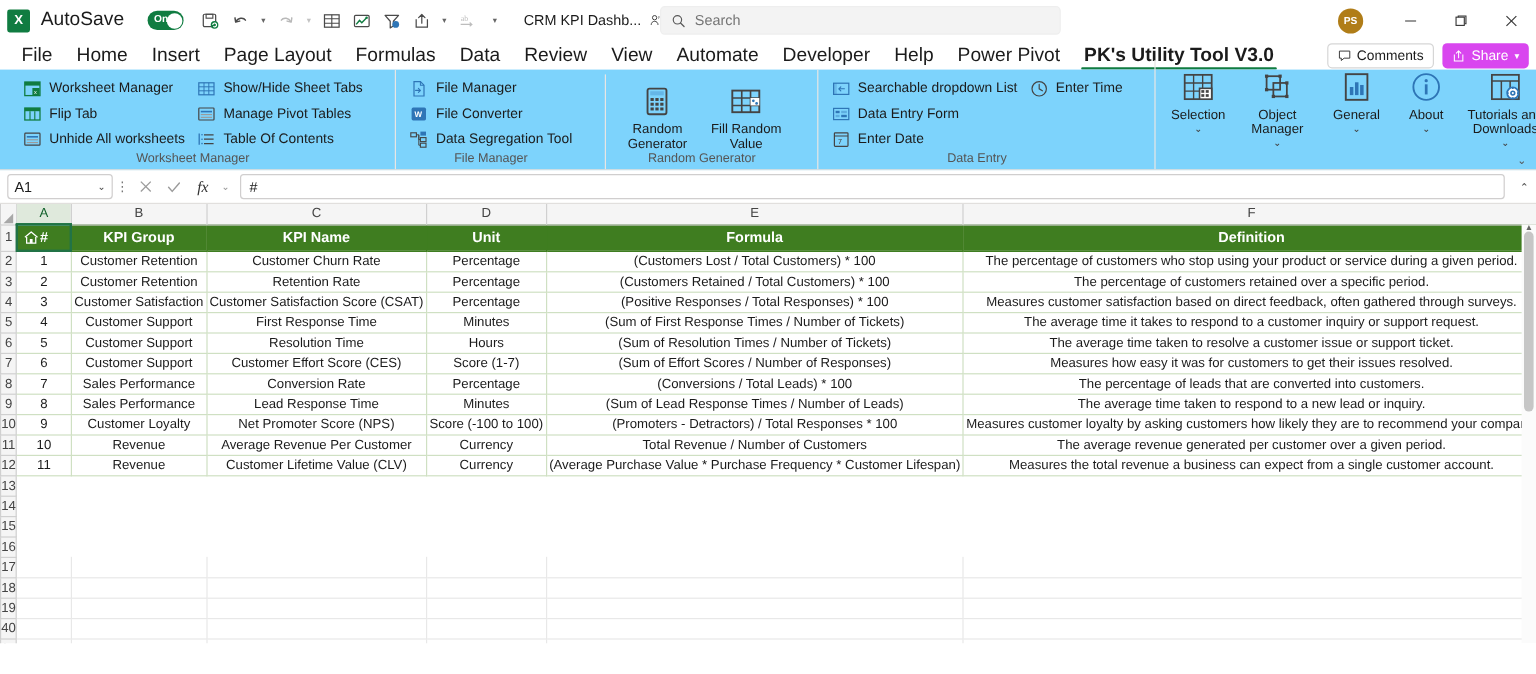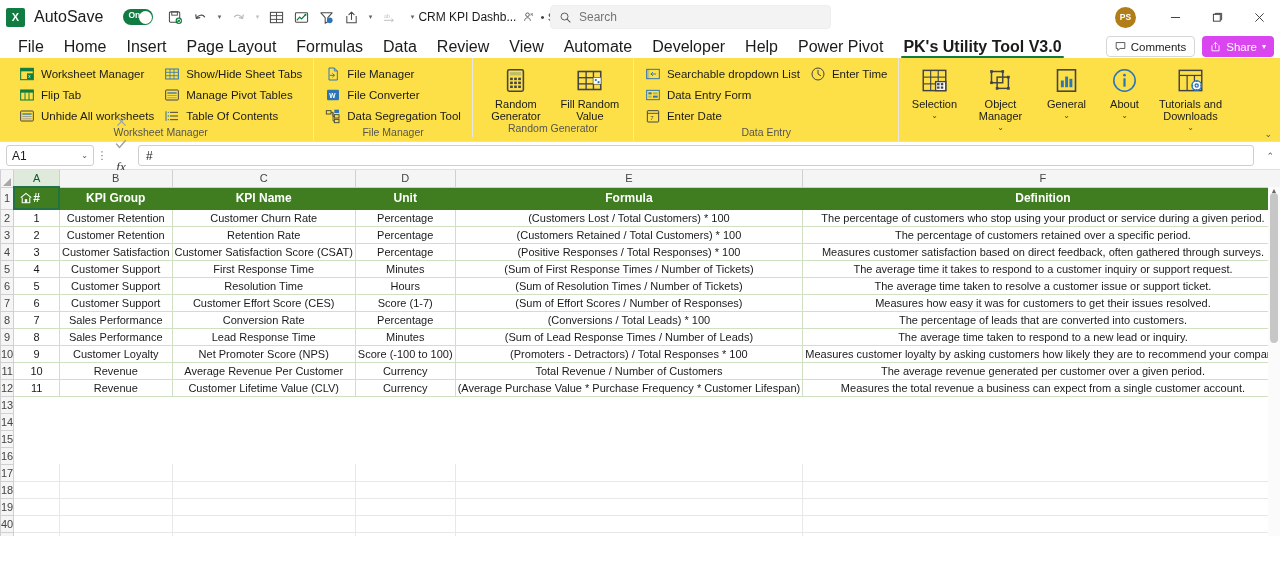--- a/index.html
+++ b/index.html
@@ -31,25 +31,25 @@
   }
   .toggle .ton { position:absolute; left:5px; top:1px; font-size:8.5px; color:#fff; font-weight:600;}
   .qat { display: flex; align-items: center; gap: 1px; }
   .qbtn {
     width: 24px; height: 24px; display: flex; align-items: center; justify-content: center;
     border-radius: 3px; color: #444; flex: none;
   }
   .qcar { width: 12px; height: 24px; display:flex; align-items:center; justify-content:center;
     font-size: 7px; color: #666; flex:none;}
   .doc-title {
-    font-size: 12px; color: #1b1b1b; white-space: nowrap;
+    font-size: 12px; color: #1b1b1b; margin-left: 18px; white-space: nowrap;
   }
   .doc-meta { font-size: 11.5px; color: #444; margin-left: 7px; display:flex; align-items:center; gap:5px;}
   .searchbox {
-    position: absolute; left: 550px; top: 5px; width: 281px; height: 24px;
+    position: absolute; left: 550px; top: 5px; width: 334px; height: 24px;
     background: #f3f3f3; border-radius: 4px; display: flex; align-items: center;
     padding: 0 8px; gap: 7px; border: 1px solid #eee;
   }
   .searchbox input {
     border: none; background: transparent; outline: none; font-size: 12px;
     color: #444; width: 100%; font-family: "Liberation Sans", sans-serif;
   }
   .tb-right { position: absolute; right: 0; top: 0; height: 34px; display: flex; align-items: center; }
   .avatar {
     width: 21px; height: 21px; border-radius: 50%; background: #b07d18; color: #fff;
@@ -75,22 +75,22 @@
   .comments-btn {
     display: flex; align-items: center; gap: 5px; font-size: 11.5px; color: #1b1b1b;
     border: 1px solid #d6d6d6; border-radius: 4px; height: 21px; padding: 0 8px; background: #fff;
   }
   .share-btn {
     display: flex; align-items: center; gap: 5px; font-size: 11.5px; color: #fff;
     background: #d946ef; border-radius: 4px; height: 21px; padding: 0 8px;
   }
   
   .ribbon {
-    height: 84px; background: #fde047; display: flex; align-items: flex-start;
-    border-bottom: 1px solid #e1dfdd; position: relative; padding-left: 8px;
+    height: 84px; background: #7dd3fc; display: flex; align-items: flex-end;
+    border-bottom: 1px solid #e1dfdd; position: relative; padding-left: 8px; gap: 16px;
   }
   .rgroup { display: flex; flex-direction: column; position: relative; padding: 3px 6px 0 6px; }
   .rgroup + .rgroup { border-left: 1px solid #e8e6e4; }
   .rgroup-body { display: flex; flex: 1; }
   .rgroup-label {
     font-size: 10.5px; color: #555; text-align: center; height: 15px; line-height: 13px;
   }
   .rcol { display: flex; flex-direction: column; justify-content: flex-start; padding-top: 2px; }
   .ritem {
     display: flex; align-items: center; gap: 6px; height: 21px; font-size: 11.5px;
@@ -111,21 +111,21 @@
   .fbar {
     height: 28px; display: flex; align-items: center; padding: 0 6px; gap: 0px;
     background: #fff; border-bottom: 1px solid #e1dfdd; position: relative;
   }
   .namebox {
     width: 88px; height: 21px; border: 1px solid #d0cece; border-radius: 3px;
     display: flex; align-items: center; padding: 0 5px; font-size: 12px; color: #1b1b1b;
     background: #fff; justify-content: space-between;
   }
   .fdots { width: 16px; text-align: center; color: #777; font-size: 11px; }
-  .fbtns { display: flex; align-items: center; gap: 2px; flex-direction: column; }
+  .fbtns { display: flex; align-items: center; gap: 2px; }
   .fbtn { width: 22px; height: 21px; display: flex; align-items: center; justify-content: center; color: #9b9b9b; font-size: 13px;}
   .finput {
     flex: 1; height: 21px; border: 1px solid #d0cece; border-radius: 3px; margin-left: 6px;
     font-size: 12px; color: #1b1b1b; display: flex; align-items: center; padding: 0 7px;
     background: #fff; margin-right: 20px;
   }
   .fexpand { position:absolute; right: 6px; font-size: 9px; color: #555; }
   
   .gridwrap { position: relative; height: 366px; overflow: hidden; background: #fff; }
   table.sheet { border-collapse: collapse; table-layout: fixed; }

